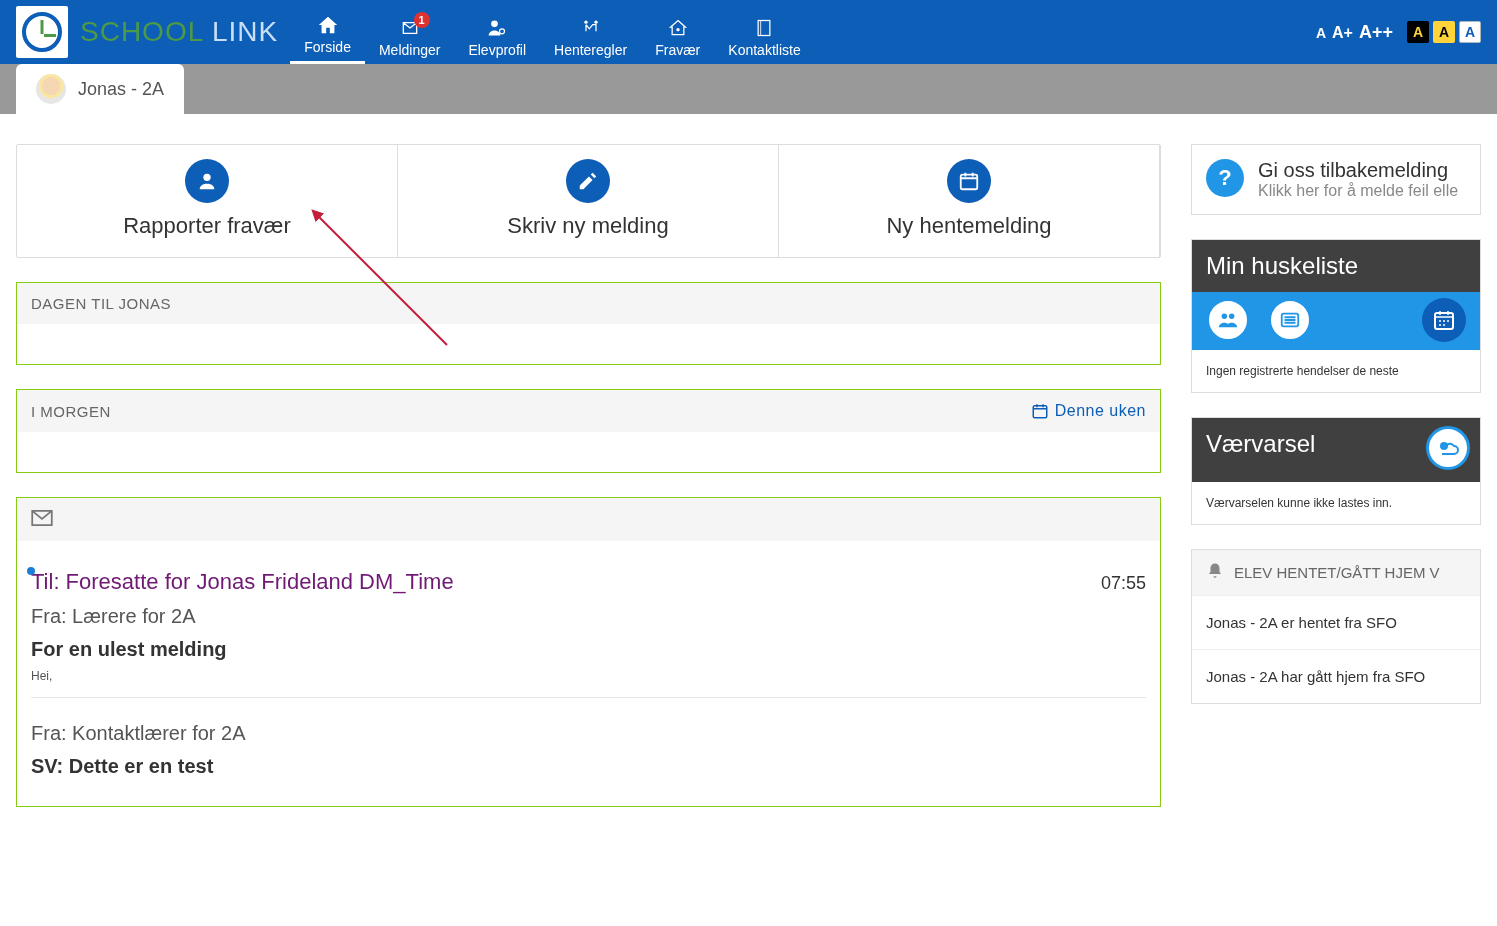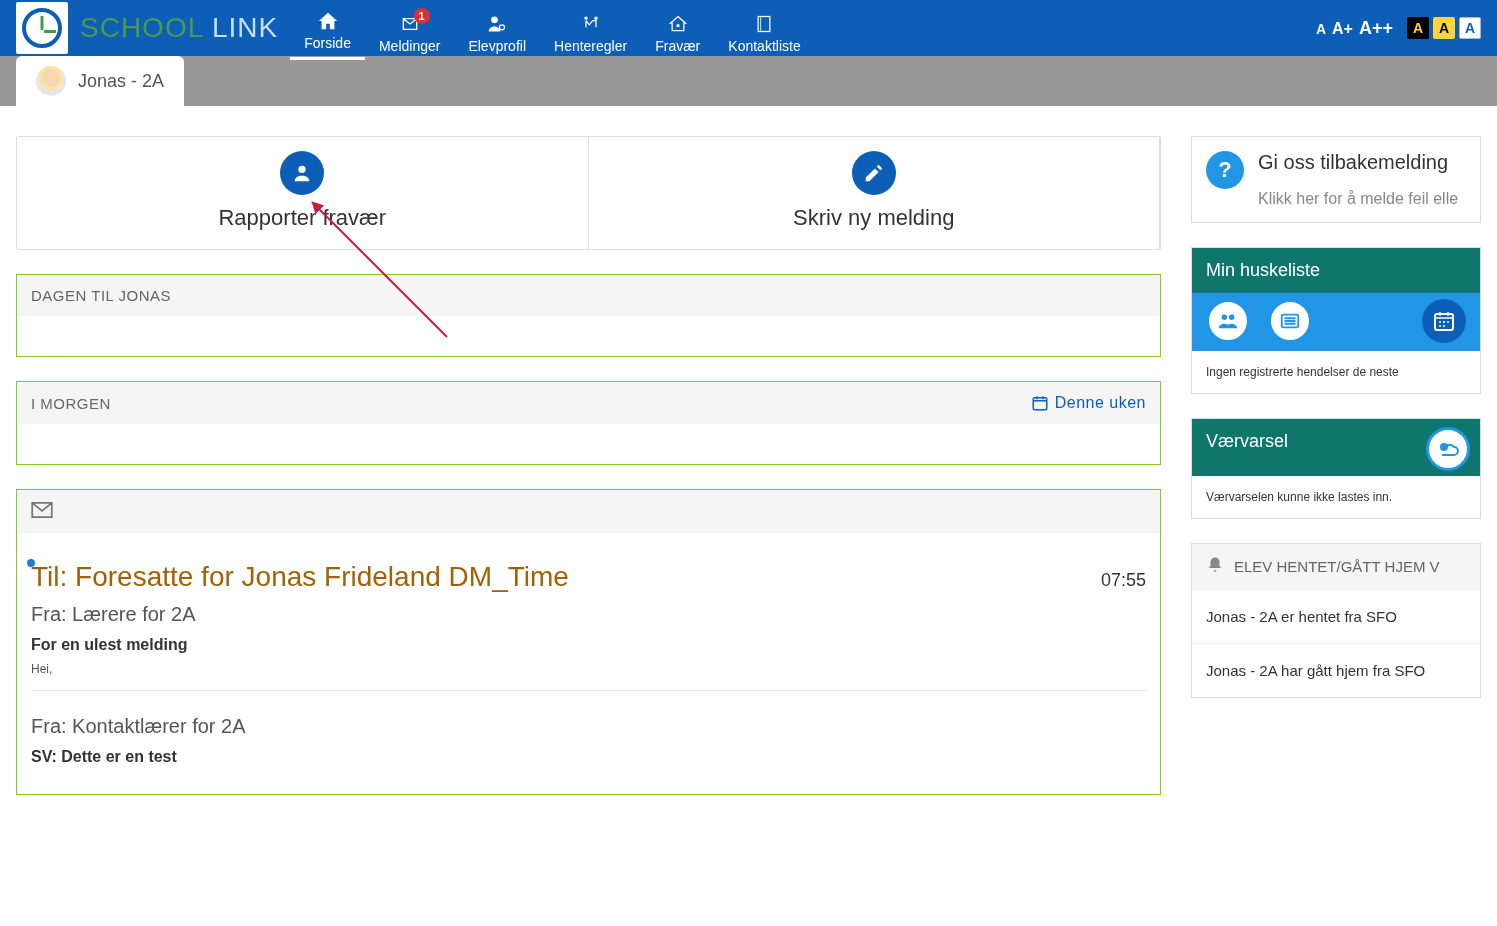--- a/index.html
+++ b/index.html
@@ -1,19 +1,19 @@
 <!DOCTYPE html>
 <html><head>
   <meta charset="utf-8">
   <style>
     * { margin: 0; padding: 0; box-sizing: border-box; }
     body { font-family: Arial, Helvetica, sans-serif; background: #ffffff; color: #333; }
 
     
-    .top-header { background: #0d5eb6; height: 56px; display: flex; align-items: center; padding: 0 16px; justify-content: space-between; }
+    .top-header { background: #0d5eb6; height: 64px; display: flex; align-items: center; padding: 0 16px; justify-content: space-between; }
     .header-left { display: flex; align-items: center; gap: 12px; }
     .logo-box { background: #fff; width: 52px; height: 52px; display: flex; align-items: center; justify-content: center; border-radius: 2px; }
     .logo-clock { width: 40px; height: 40px; border: 4px solid #0d5eb6; border-radius: 50%; position: relative; }
     .logo-clock::before { content:''; position:absolute; width:3px; height:14px; background:#4c9a47; top:4px; left:50%; transform:translateX(-50%); }
     .logo-clock::after { content:''; position:absolute; width:12px; height:3px; background:#4c9a47; top:18px; left:18px; }
     .brand { font-size: 28px; font-weight: 400; letter-spacing: 1px; }
     .brand-school { color: #4c9a47; }
     .brand-link { color: #c8dff6; }
     .nav { display: flex; gap: 0; align-items: flex-end; height: 64px; }
     .nav-item { color: #fff; text-align: center; padding: 8px 14px 6px; font-size: 14px; cursor: pointer; position: relative; display: flex; flex-direction: column; align-items: center; gap: 4px; }
@@ -56,35 +56,35 @@
     .panel-header-left { display: flex; align-items: center; gap: 12px; }
     .panel-body { padding: 14px; min-height: 40px; }
     .week-link { color: #0d5eb6; font-size: 16px; display: flex; align-items: center; gap: 6px; cursor: pointer; }
 
     
     .messages-panel .panel-header { text-transform: none; }
     .env-icon svg { fill: #777; width: 22px; height: 16px; }
     .msg-item { padding: 14px 0; border-bottom: 1px solid #e6e6e6; position: relative; }
     .msg-item:last-child { border-bottom: none; }
     .msg-row1 { display: flex; justify-content: space-between; align-items: baseline; }
-    .msg-to { font-size: 28px; color: #a16207; }
+    .msg-to { font-size: 22px; color: #701a75; }
     .msg-time { font-size: 18px; color: #333; }
     .msg-from { font-size: 20px; color: #555; margin-top: 10px; }
-    .msg-subject { font-size: 16px; font-weight: bold; color: #333; margin-top: 10px; }
+    .msg-subject { font-size: 20px; font-weight: bold; color: #333; margin-top: 10px; }
     .msg-preview { font-size: 12px; color: #555; margin-top: 8px; }
     .unread-dot { position: absolute; left: -4px; top: 12px; width: 8px; height: 8px; background: #1c7ed6; border-radius: 50%; }
 
     
     .side-widget { border: 1px solid #ddd; margin-bottom: 24px; background: #fff; }
     .feedback-box { padding: 14px; display: flex; gap: 14px; align-items: flex-start; }
     .q-circle { width: 38px; height: 38px; background: #2196e6; border-radius: 50%; display: flex; align-items: center; justify-content: center; color: #fff; font-size: 22px; font-weight: bold; flex-shrink: 0; }
     .feedback-title { font-size: 20px; color: #333; }
-    .feedback-sub { font-size: 16px; color: #888; margin-top: 16px; }
-
-    .blue-header { background: #0f766e; color: #fff; padding: 12px 14px; font-size: 18px; position: relative; }
+    .feedback-sub { font-size: 16px; color: #888; margin-top: 0; }
+
+    .blue-header { background: #404040; color: #fff; padding: 12px 14px; font-size: 24px; position: relative; }
     .icon-bar { display: flex; gap: 18px; padding: 6px 14px 0; background: #2196e6; }
     .ic { width: 44px; height: 44px; border-radius: 50%; display: flex; align-items: center; justify-content: center; cursor: pointer; }
     .ic.hollow { background: #fff; border: 3px solid #2196e6; }
     .ic.hollow svg { fill: #2196e6; width: 22px; height: 22px; }
     .ic.solid { background: #0d5eb6; }
     .ic.solid svg { fill: #fff; width: 24px; height: 24px; }
     .white-body { padding: 14px; font-size: 12px; color: #333; }
 
     .bell-header { background: #f5f5f5; padding: 12px 14px; font-size: 15px; color: #666; display: flex; align-items: center; gap: 10px; }
     .pickup-row { padding: 18px 14px; font-size: 15px; color: #333; border-top: 1px solid #eee; }
@@ -200,20 +200,29 @@
         </div>
         <div class="tile-label">Rapporter fravær</div>
       </div>
       <div class="action-tile">
         <div class="tile-icon">
           <svg viewBox="0 0 24 24">
               <path d="M3 17l10-10 4 4-10 10H3v-4z M15 5l2-2 4 4-2 2z"></path>
             </svg>
         </div>
         <div class="tile-label">Skriv ny melding</div>
+      </div>
+      <div class="action-tile">
+        <div class="tile-icon">
+          <svg viewBox="0 0 24 24">
+              <rect x="3" y="5" width="18" height="16" rx="2" fill="none" stroke="#fff" stroke-width="2"></rect>
+              <path d="M3 9h18M8 3v4M16 3v4" stroke="#fff" stroke-width="2"></path>
+            </svg>
+        </div>
+        <div class="tile-label">Ny hentemelding</div>
       </div>
 
       <div class="arrow-overlay" style="left:290px; top:60px;">
         <svg width="160" height="160">
           <defs>
               <marker id="ah" markerWidth="10" markerHeight="10" refX="2" refY="3" orient="auto">
                 <path d="M0,0 L6,3 L0,6 Z" fill="#c41e3a"></path>
               </marker>
             </defs>
           <line x1="140" y1="140" x2="10" y2="10" stroke="#c41e3a" stroke-width="2" marker-end="url(#ah)"></line>

